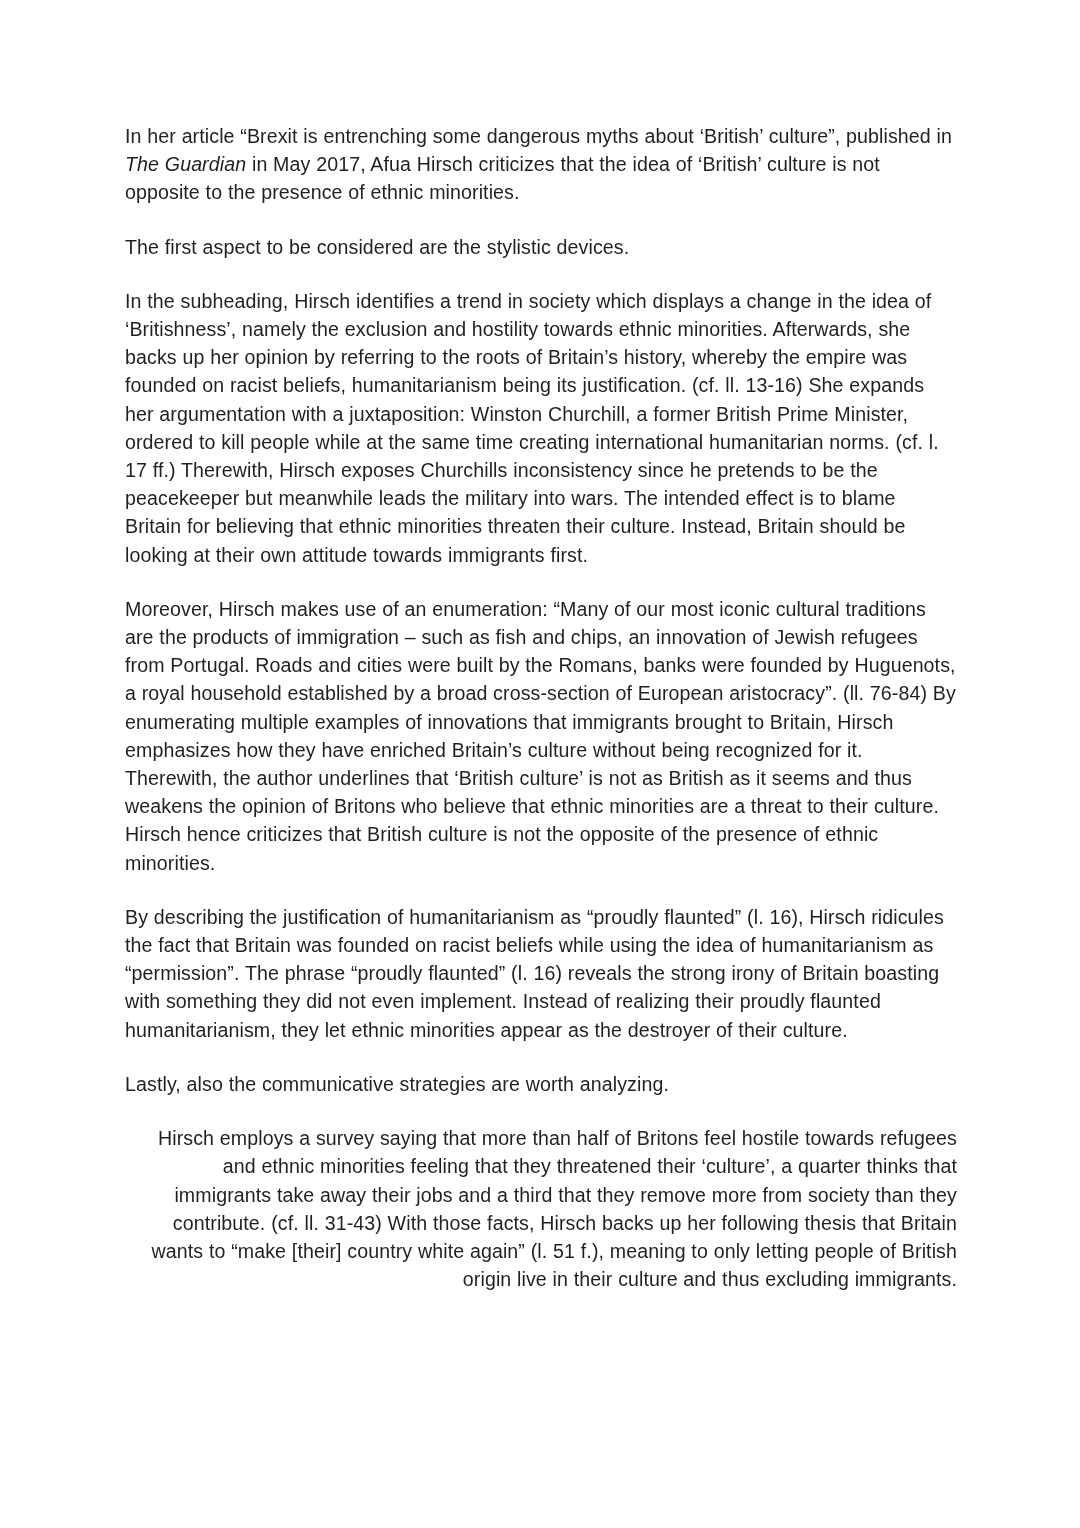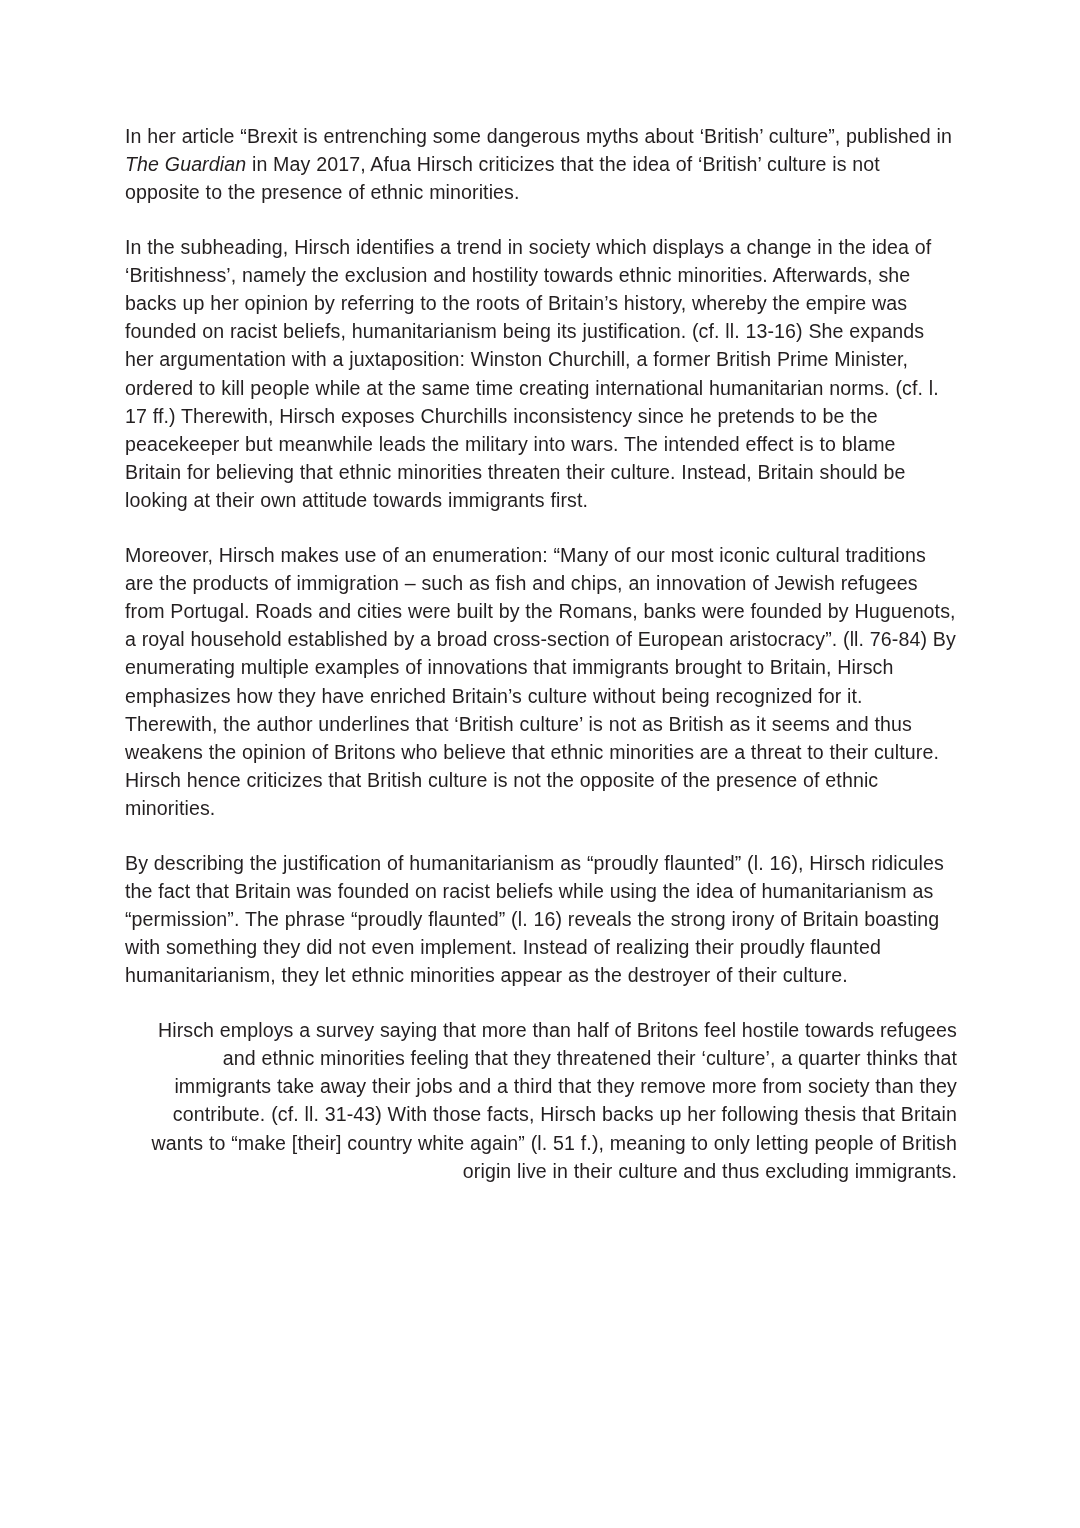--- a/index.html
+++ b/index.html
@@ -48,25 +48,27 @@
 <body>
 
 <div class="page">
   <div class="doc-body">
 
     <p class="para">
       <span>In her article “Brexit is entrenching some dangerous myths about ‘British’ culture”, published in </span><span class="title-italic">The Guardian</span><span> in May 2017, Afua Hirsch criticizes that the idea of ‘British’ culture is not opposite to the presence of ethnic minorities.</span>
     </p>
 
 
+    <p class="para">The first aspect to be considered are the stylistic devices.</p>
 
     <p class="para">In the subheading, Hirsch identifies a trend in society which displays a change in the idea of ‘Britishness’, namely the exclusion and hostility towards ethnic minorities. Afterwards, she backs up her opinion by referring to the roots of Britain’s history, whereby the empire was founded on racist beliefs, humanitarianism being its justification. (cf. ll. 13-16) She expands her argumentation with a juxtaposition: Winston Churchill, a former British Prime Minister, ordered to kill people while at the same time creating international humanitarian norms. (cf. l. 17 ff.) Therewith, Hirsch exposes Churchills inconsistency since he pretends to be the peacekeeper but meanwhile leads the military into wars. The intended effect is to blame Britain for believing that ethnic minorities threaten their culture. Instead, Britain should be looking at their own attitude towards immigrants first.</p>
 
     <p class="para">Moreover, Hirsch makes use of an enumeration: “Many of our most iconic cultural traditions are the products of immigration – such as fish and chips, an innovation of Jewish refugees from Portugal. Roads and cities were built by the Romans, banks were founded by Huguenots, a royal household established by a broad cross-section of European aristocracy”. (ll. 76-84) By enumerating multiple examples of innovations that immigrants brought to Britain, Hirsch emphasizes how they have enriched Britain’s culture without being recognized for it. Therewith, the author underlines that ‘British culture’ is not as British as it seems and thus weakens the opinion of Britons who believe that ethnic minorities are a threat to their culture. Hirsch hence criticizes that British culture is not the opposite of the presence of ethnic minorities.</p>
 
 
     <p class="para">By describing the justification of humanitarianism as “proudly flaunted” (l. 16), Hirsch ridicules the fact that Britain was founded on racist beliefs while using the idea of humanitarianism as “permission”. The phrase “proudly flaunted” (l. 16) reveals the strong irony of Britain boasting with something they did not even implement. Instead of realizing their proudly flaunted humanitarianism, they let ethnic minorities appear as the destroyer of their culture.</p>
 
+    <p class="para">Lastly, also the communicative strategies are worth analyzing.</p>
 
     <p class="para">Hirsch employs a survey saying that more than half of Britons feel hostile towards refugees and ethnic minorities feeling that they threatened their ‘culture’, a quarter thinks that immigrants take away their jobs and a third that they remove more from society than they contribute. (cf. ll. 31-43) With those facts, Hirsch backs up her following thesis that Britain wants to “make [their] country white again” (l. 51 f.), meaning to only letting people of British origin live in their culture and thus excluding immigrants.</p>
 
   </div>
 </div>
 
 </body></html>

